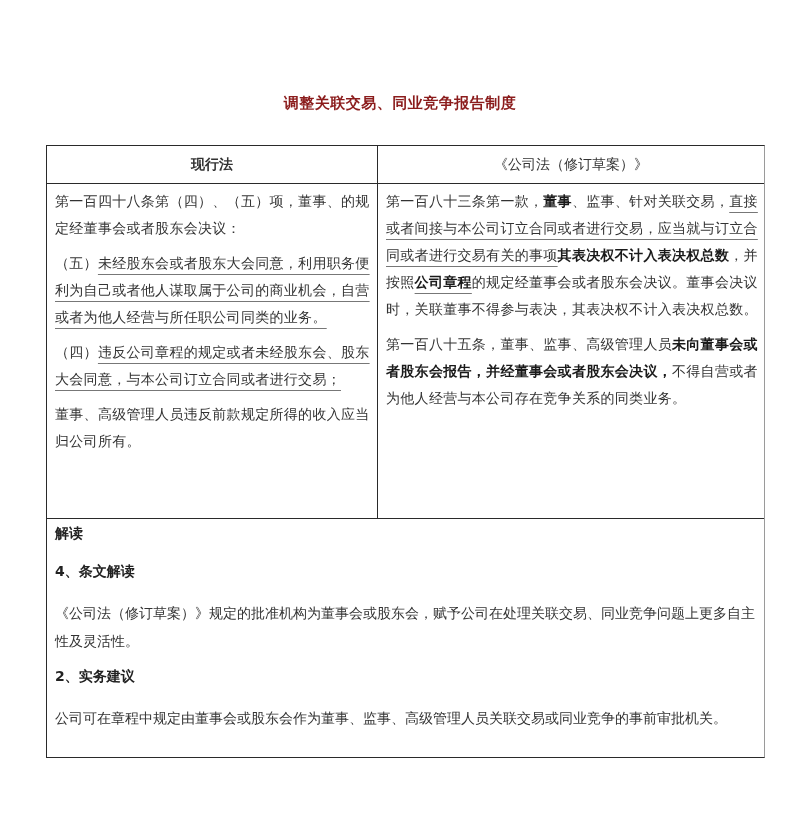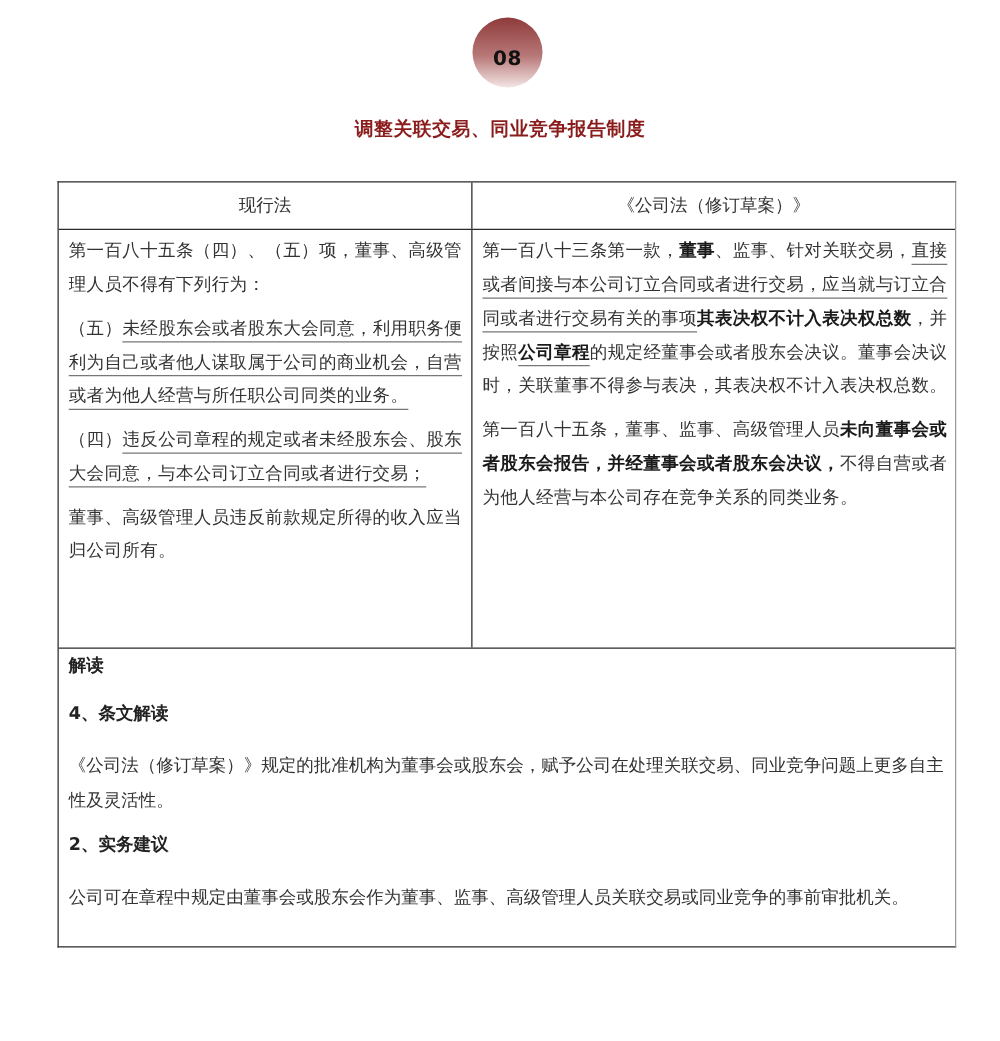--- a/index.html
+++ b/index.html
@@ -60,21 +60,21 @@
       height: 38px;
       border-bottom: 1px solid #2a2a2a;
     }
     .th {
       display: flex;
       align-items: center;
       justify-content: center;
       font-size: 14px;
       color: #333333;
     }
-    .th-left { width: 331px; border-right: 1px solid #2a2a2a; }
+    .th-left { width: 331px; border-right: 1px solid #2a2a2a; font-weight: bold; }
     .th-right { flex: 1; }
     .tbody {
       display: flex;
       height: 335px;
       border-bottom: 1px solid #2a2a2a;
     }
     .td-left {
       width: 331px;
       border-right: 1px solid #2a2a2a;
       padding: 4px 6px 0 8px;
@@ -107,35 +107,32 @@
       line-height: 28px;
       color: #333333;
       margin-bottom: 11px;
     }
   </style>
 </head>
 <body>
 
 <div class="page">
 
-  <div class="badge">
-    <span class="badge-num">08</span>
-  </div>
 
   <div class="title">调整关联交易、同业竞争报告制度</div>
 
   <div class="table">
     <div class="thead">
       <div class="th th-left">现行法</div>
       <div class="th th-right">《公司法（修订草案）》</div>
     </div>
 
     <div class="tbody">
       <div class="td-left">
-        <p class="para">第一百八十五条（四）、（五）项，董事、高级管理人员不得有下列行为：</p>
+        <p class="para">第一百四十八条第（四）、（五）项，董事、的规定经董事会或者股东会决议：</p>
         <p class="para"><span>（五）</span><span class="u">未经股东会或者股东大会同意，利用职务便利为自己或者他人谋取属于公司的商业机会，自营或者为他人经营与所任职公司同类的业务。</span></p>
         <p class="para"><span>（四）</span><span class="u">违反公司章程的规定或者未经股东会、股东大会同意，与本公司订立合同或者进行交易；</span></p>
         <p class="para">董事、高级管理人员违反前款规定所得的收入应当归公司所有。</p>
       </div>
 
       <div class="td-right">
         <p class="para"><span>第一百八十三条第一款，</span><span class="b">董事</span><span>、监事、针对关联交易，</span><span class="u">直接或者间接与本公司订立合同或者进行交易，应当就与订立合同或者进行交易有关的事项</span><span class="b">其表决权不计入表决权总数</span><span>，并按照</span><span class="b u">公司章程</span><span>的规定经董事会或者股东会决议。董事会决议时，关联董事不得参与表决，其表决权不计入表决权总数。</span></p>
         <p class="para"><span>第一百八十五条，董事、监事、高级管理人员</span><span class="b">未向董事会或者股东会报告，并经董事会或者股东会决议，</span><span>不得自营或者为他人经营与本公司存在竞争关系的同类业务。</span></p>
       </div>
     </div>

